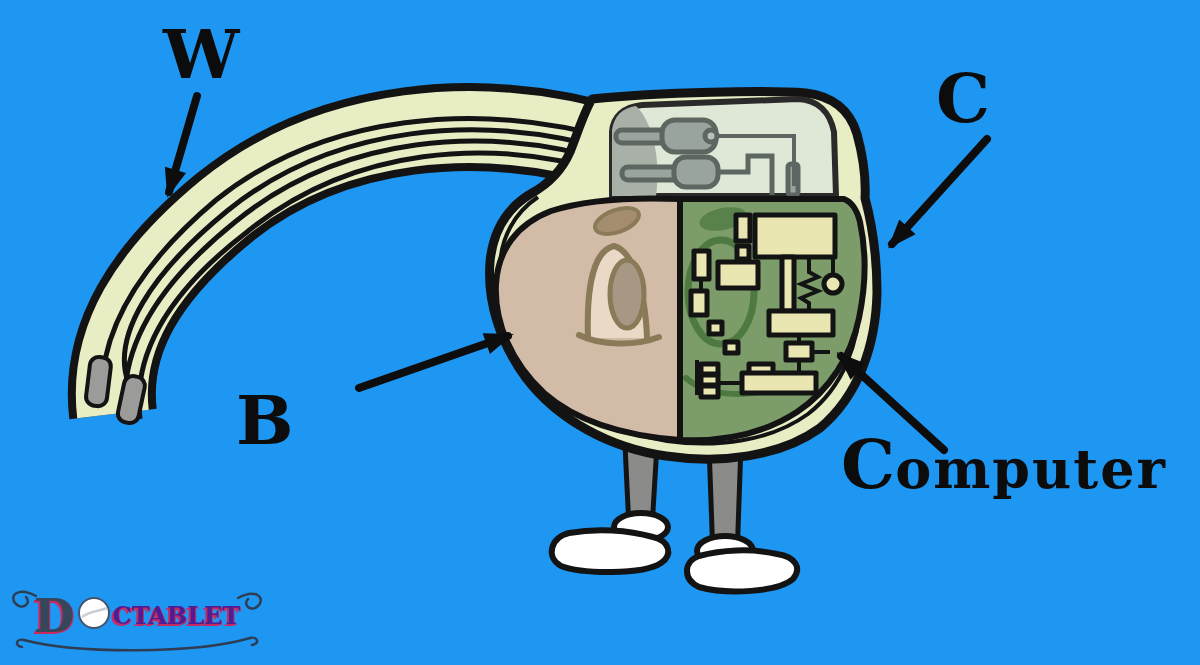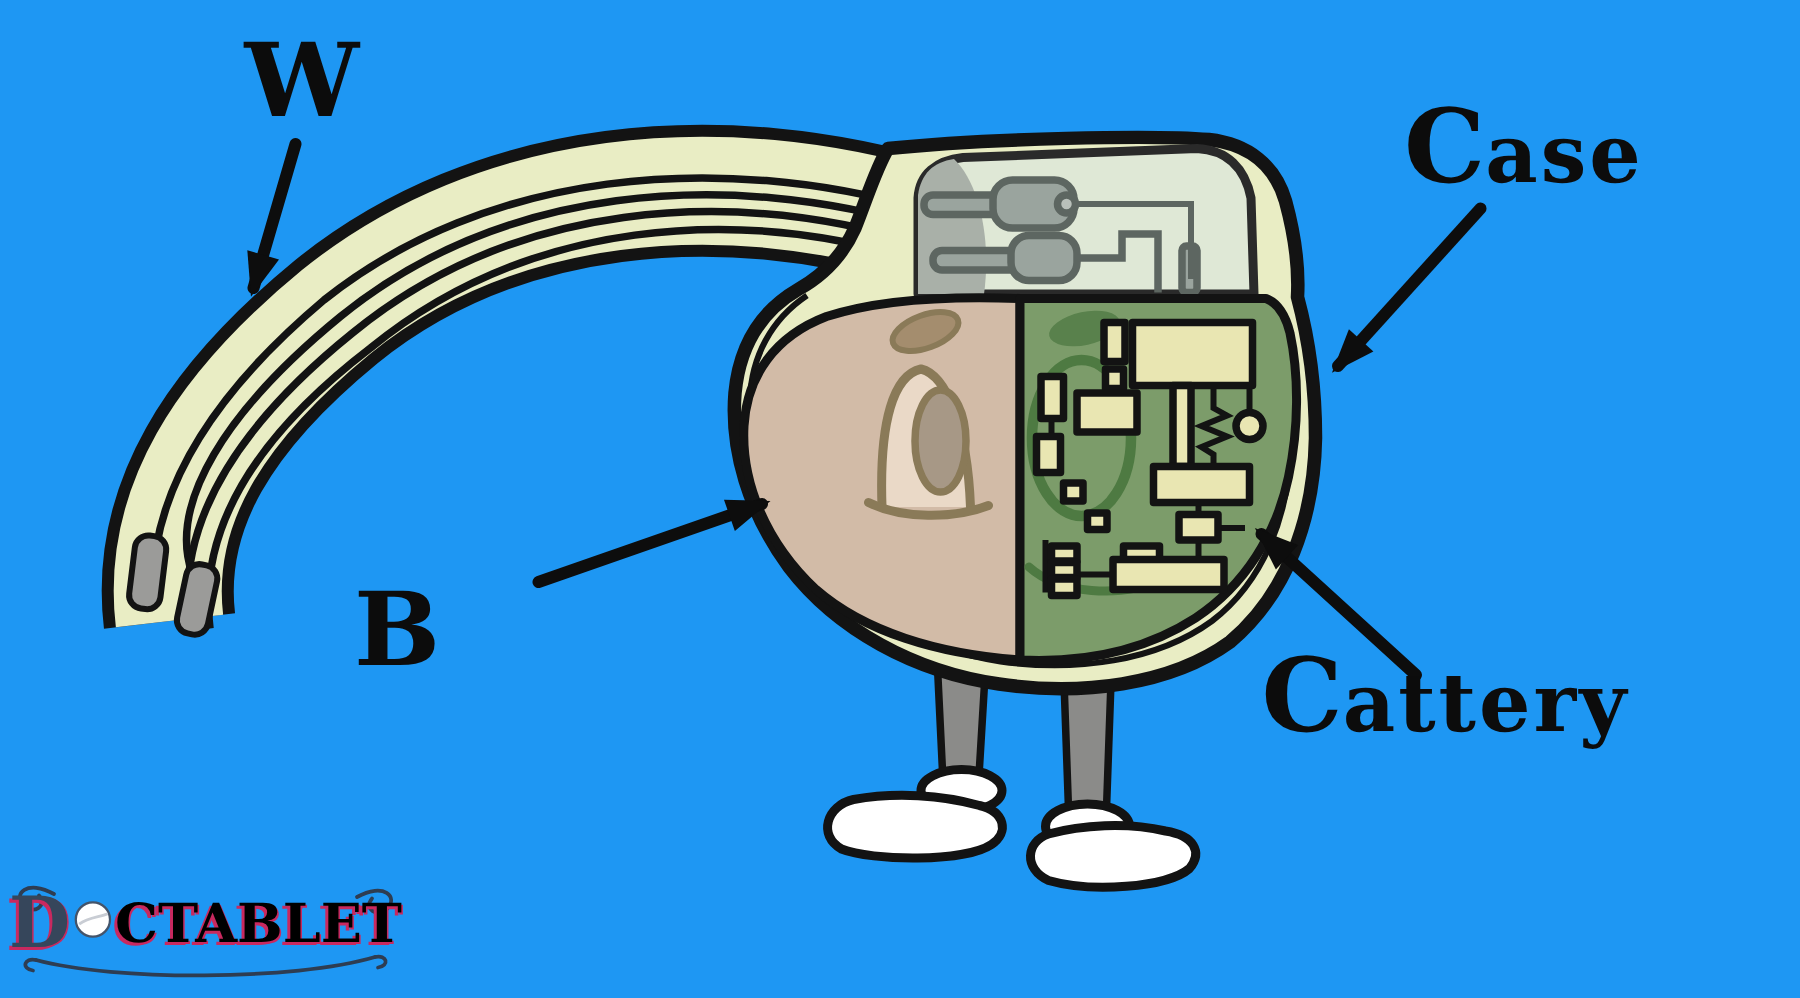--- a/index.html
+++ b/index.html
@@ -26,21 +26,21 @@
   #logo .flourishes{position:absolute;left:0;top:0;}
   #logo .wordrow{
     position:absolute;left:0;top:10px;width:100%;
     display:flex;align-items:center;justify-content:center;gap:1px;
   }
   #logo .word-d{
     font-size:47px;font-weight:bold;color:#36465b;line-height:1;
     text-shadow:-2px 2px 0 #c9295f,1px 1px 0 #c9295f;
   }
   #logo .word-rest{
-    font-size:36px;font-weight:bold;color:#000000;line-height:1;letter-spacing:0px;
+    font-size:24px;font-weight:bold;color:#4c1d95;line-height:1;letter-spacing:0px;
     text-shadow:-2px 2px 0 #c9295f,1px 1px 0 #c9295f;
   }
   #logo .pill{margin:0 1px 6px 1px;}
 </style>
 </head>
 <body>
 
 <svg id="scene" viewBox="0 0 1200 665">
   <defs>
     <marker id="ah" markerUnits="userSpaceOnUse" markerWidth="32" markerHeight="28" refX="24" refY="13" orient="auto">
@@ -166,28 +166,27 @@
     <path d="M 359 388 L 508 336" marker-end="url(#ah)"></path>
     <path d="M 944 450 L 841 356" marker-end="url(#ah)"></path>
   </g>
 </svg>
 
 <div class="label" id="label-wires">
   <span class="initial">W</span>
 </div>
 <div class="label" id="label-case">
   <span class="initial">C</span>
-    <span class="rest">ase</span>
 </div>
 <div class="label" id="label-battery">
   <span class="initial">B</span>
 </div>
 <div class="label" id="label-computer">
   <span class="initial">C</span>
-    <span class="rest">attery</span>
+    <span class="rest">omputer</span>
 </div>
 
 <div id="logo">
   <svg class="flourishes" width="262" height="78" viewBox="0 0 262 78">
     <g stroke="#2e3d52" stroke-width="2.5" fill="none" stroke-linecap="round">
       <path d="M 30 14 C 12 4, 2 14, 10 22 C 16 28, 26 22, 20 15"></path>
       <path d="M 232 16 C 250 6, 260 16, 252 24 C 246 30, 236 24, 242 17"></path>
       <path d="M 18 58 C 70 72, 190 72, 244 56"></path>
       <path d="M 244 56 C 252 54, 254 62, 246 63"></path>
       <path d="M 18 58 C 10 56, 8 64, 16 65"></path>

